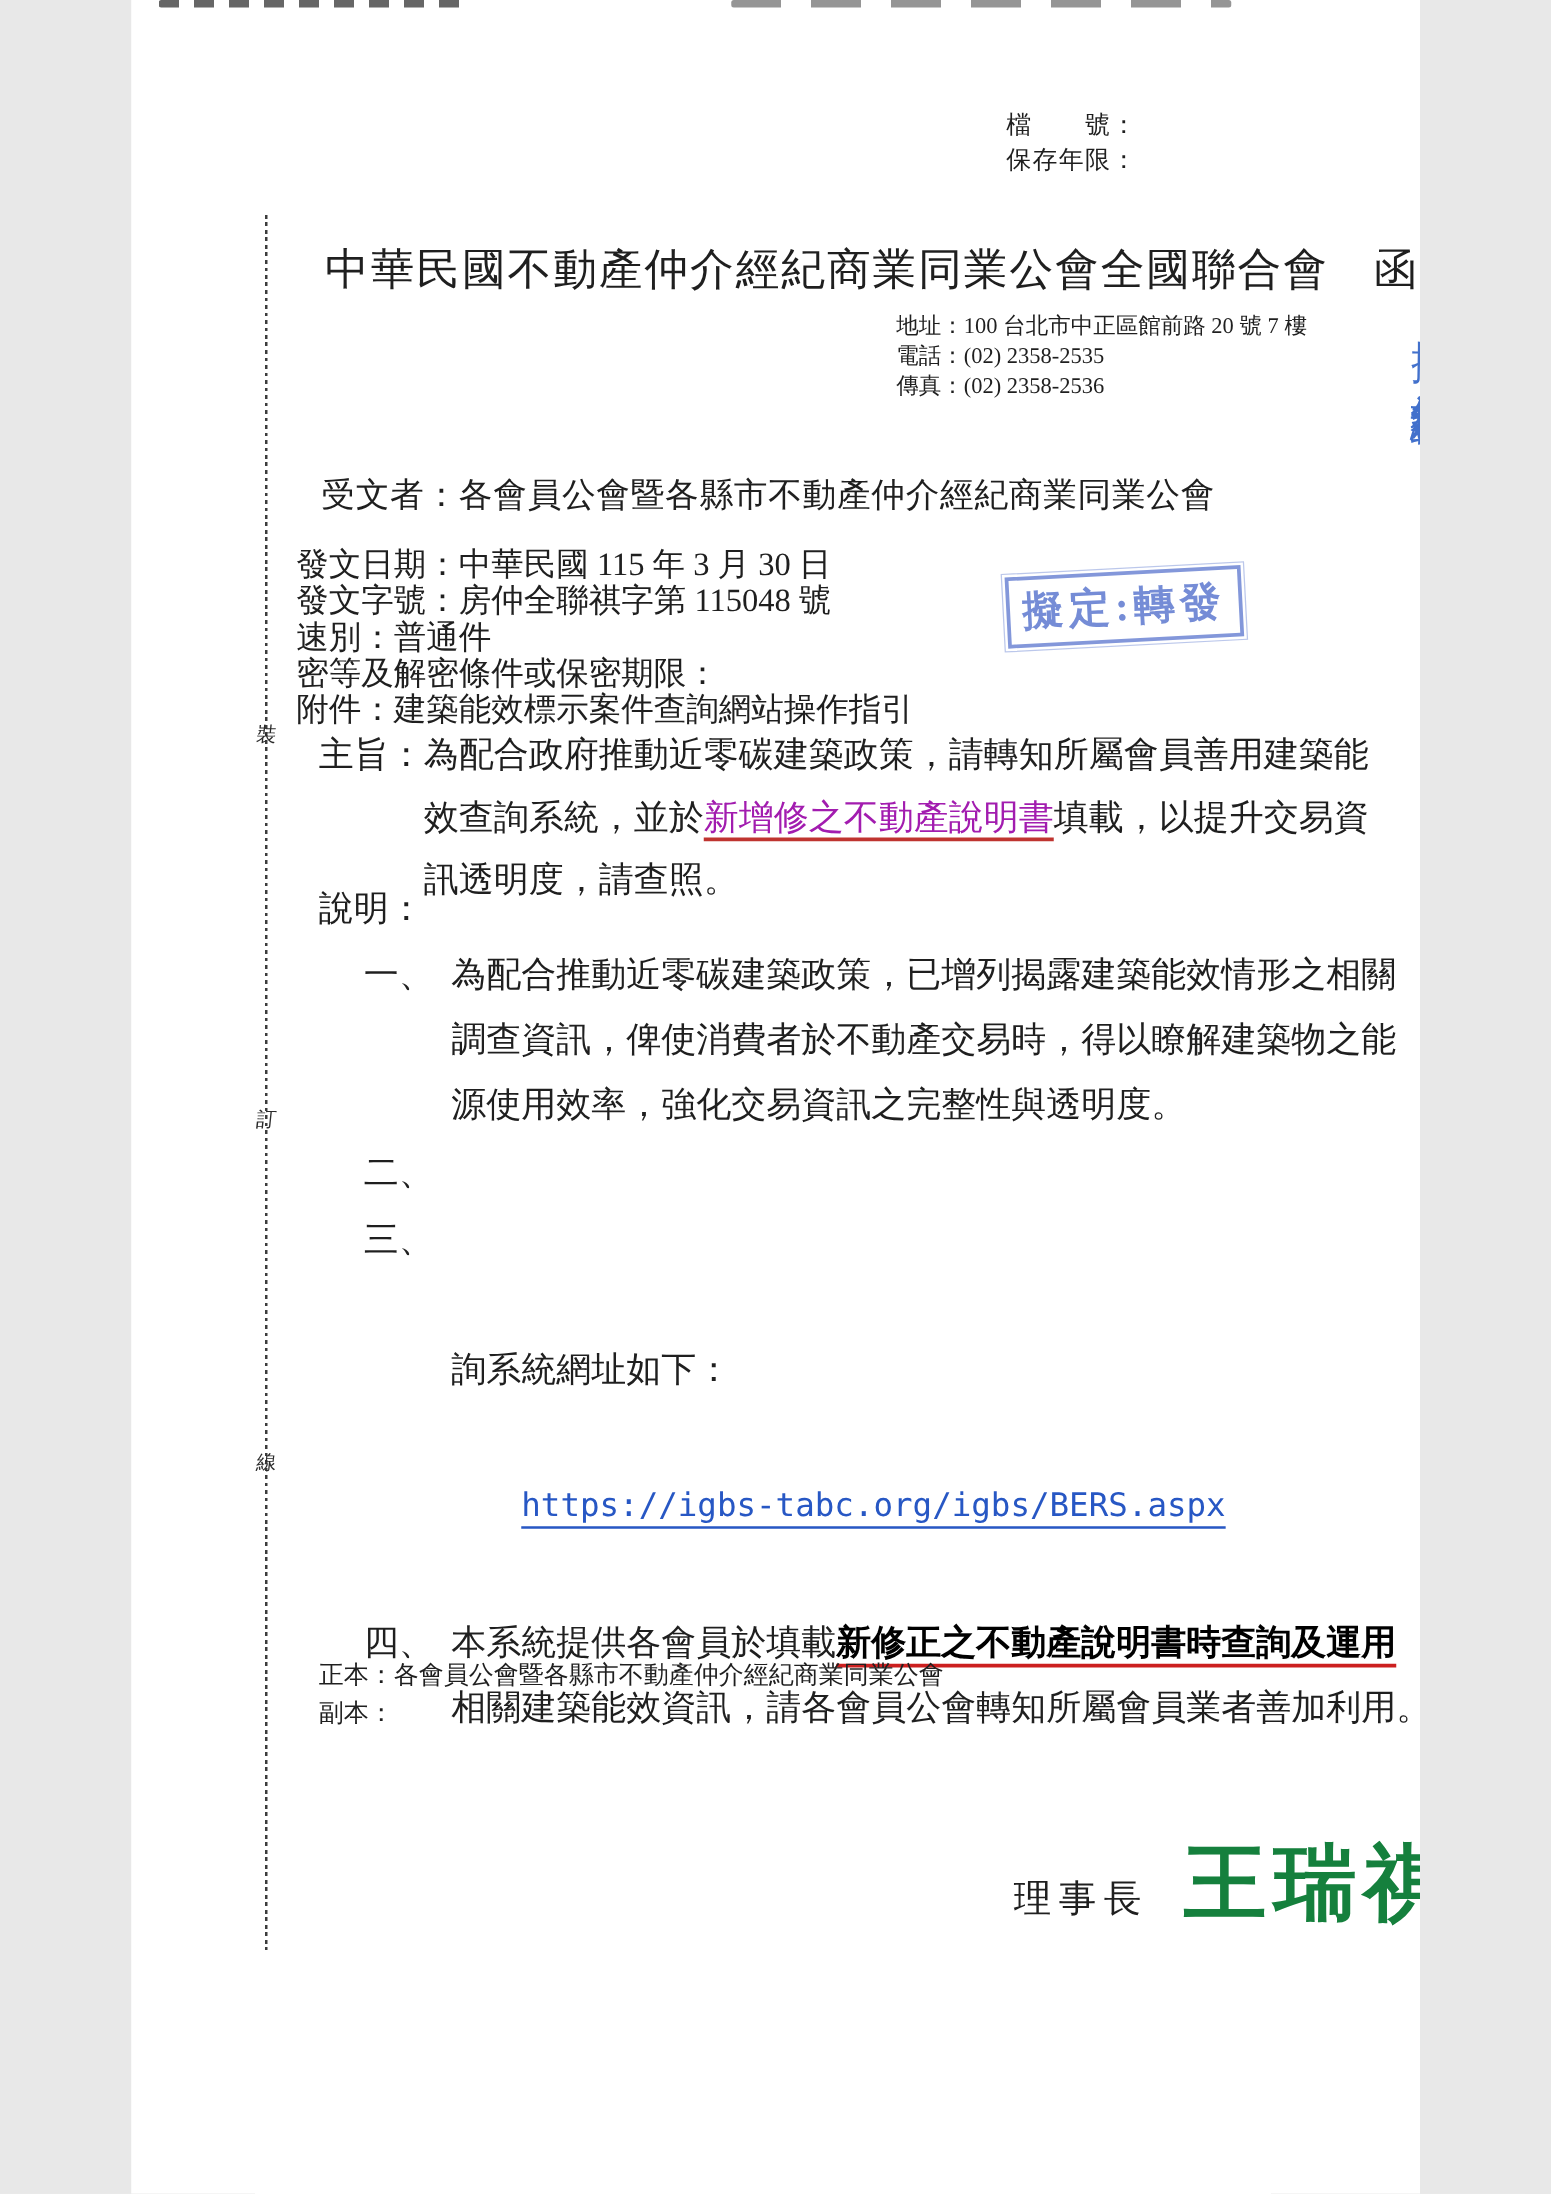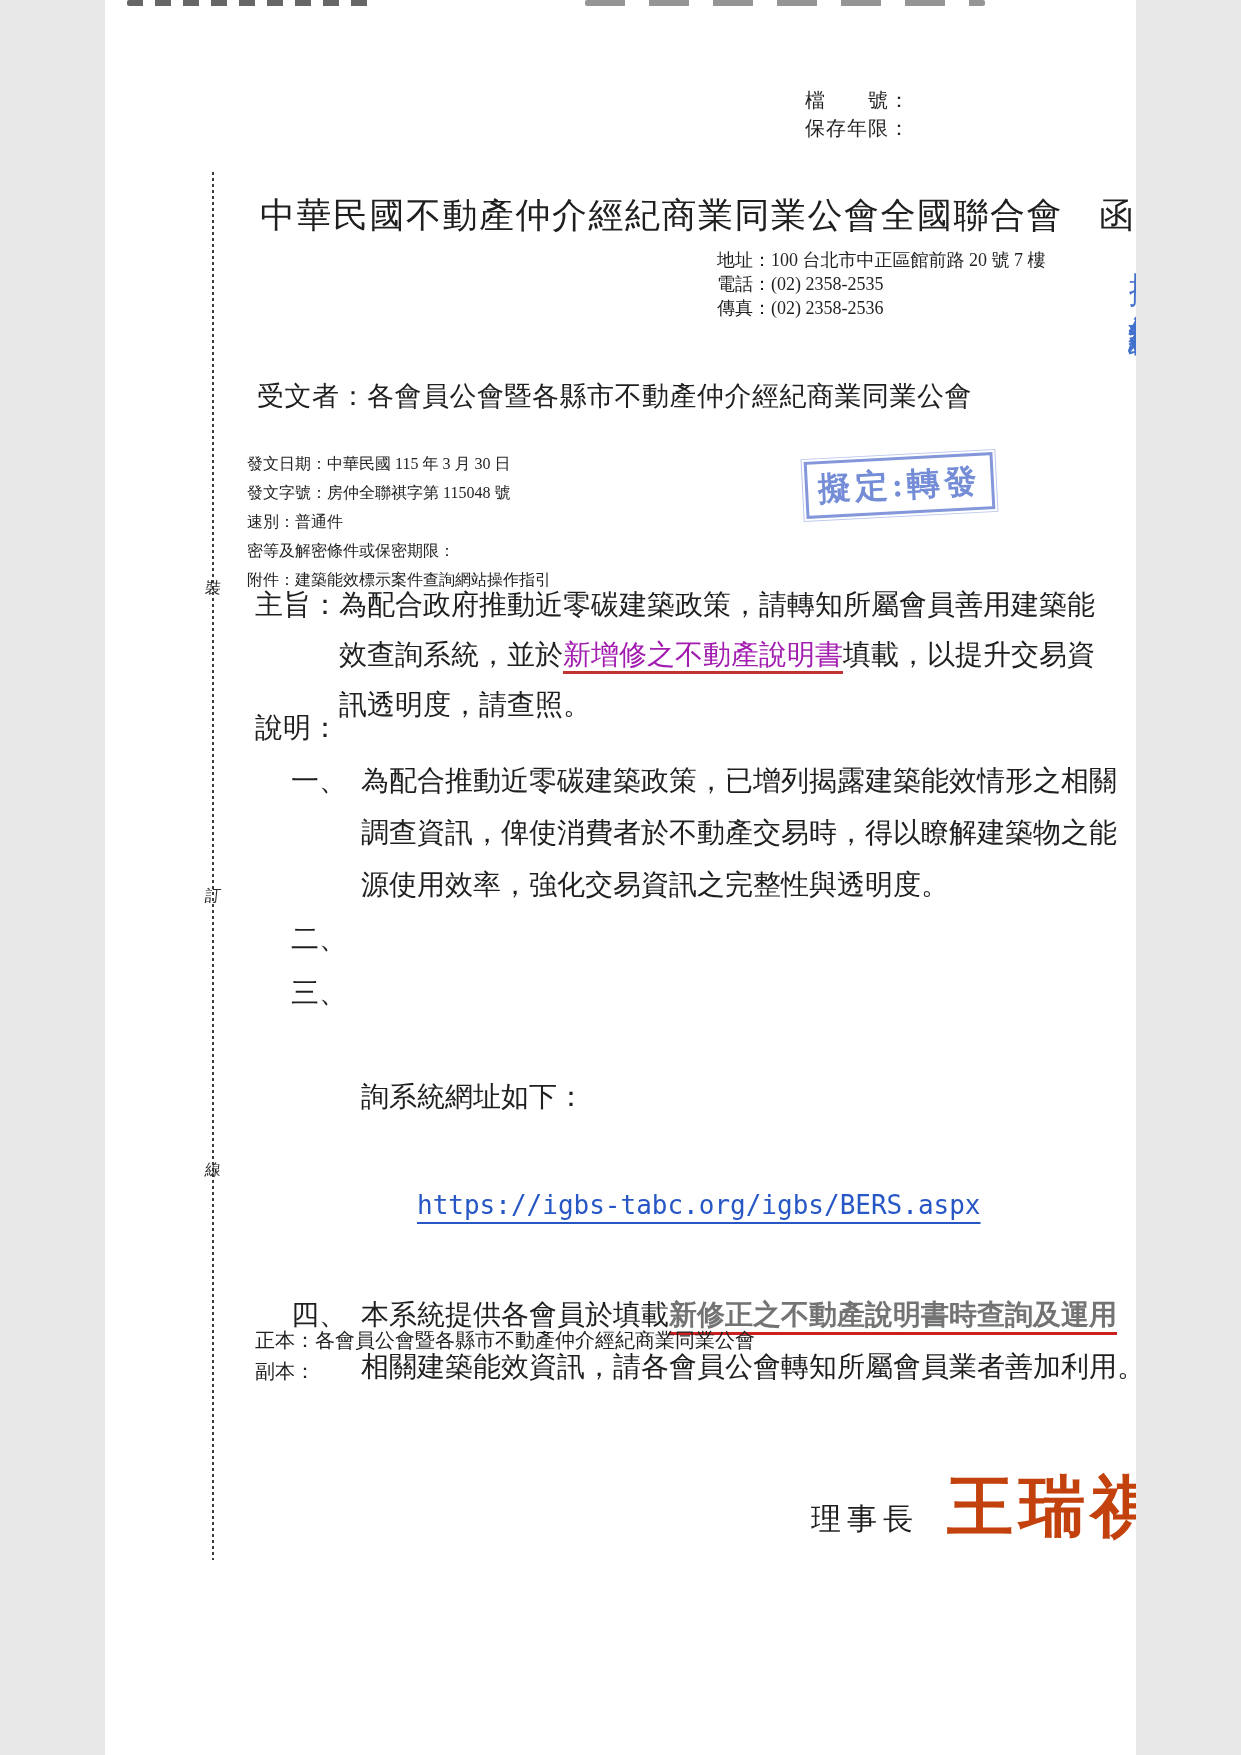--- a/index.html
+++ b/index.html
@@ -54,21 +54,21 @@
     color:#d34b4b;padding:8px 6px;
     transform:rotate(8deg);opacity:.88;white-space:nowrap;
   }
   .st-title{font-size:22px;letter-spacing:2px;}
   .st-name{font-size:37px;letter-spacing:1px;}
 
   
   .recipient{position:absolute;top:378px;left:152px;font-size:27px;letter-spacing:.5px;white-space:nowrap;}
 
   
-  .meta-block{position:absolute;top:437px;left:142px;font-size:16px;line-height:29px;white-space:nowrap;margin-top:12px;}
+  .meta-block{position:absolute;top:437px;left:132px;font-size:26px;line-height:29px;white-space:nowrap;}
 
   
   .approval-stamp{
     position:absolute;top:457px;left:700px;
     border:3px solid #6e86d4;outline:1px solid rgba(110,134,212,.55);outline-offset:2px;
     color:#5d79cf;font-size:33px;font-weight:bold;letter-spacing:4px;
     padding:3px 10px;transform:rotate(-3deg);opacity:.85;white-space:nowrap;
   }
 
   
@@ -88,33 +88,33 @@
   .item .num{width:70px;margin-left:36px;line-height:52px;white-space:nowrap;flex:none;}
   .item .body{width:800px;line-height:52px;white-space:pre-wrap;}
   .url-line{
     display:inline-block;margin-top:4px;
     font-family:"DejaVu Sans Mono", monospace;
     font-size:26px;line-height:52px;color:#2757c4;
     text-decoration:underline;text-decoration-color:#2757c4;
     text-decoration-thickness:2px;text-underline-offset:8px;
   }
   .red-b{
-    color:#737373;font-weight:bold;
+    color:#000000;font-weight:bold;
     text-decoration:underline;text-decoration-color:#cc1f1f;
     text-decoration-thickness:3px;text-underline-offset:8px;
   }
   .item4-gap{margin-top:6px;}
 
   
   .footer-block{position:absolute;top:1325px;left:150px;font-size:20px;line-height:31px;white-space:nowrap;}
 
   
   .signature{position:absolute;top:1462px;left:706px;display:flex;align-items:baseline;gap:28px;white-space:nowrap;}
   .sig-title{font-size:30px;letter-spacing:6px;}
-  .sig-name{font-size:66px;font-weight:bold;letter-spacing:6px;color:#c2410c;}
+  .sig-name{font-size:66px;font-weight:bold;letter-spacing:6px;color:#15803d;}
 </style>
 </head>
 <body>
 
 <div class="page">
 
   <div class="scan-artifact art1"></div>
   <div class="scan-artifact art2"></div>
 
   <div class="file-block">

